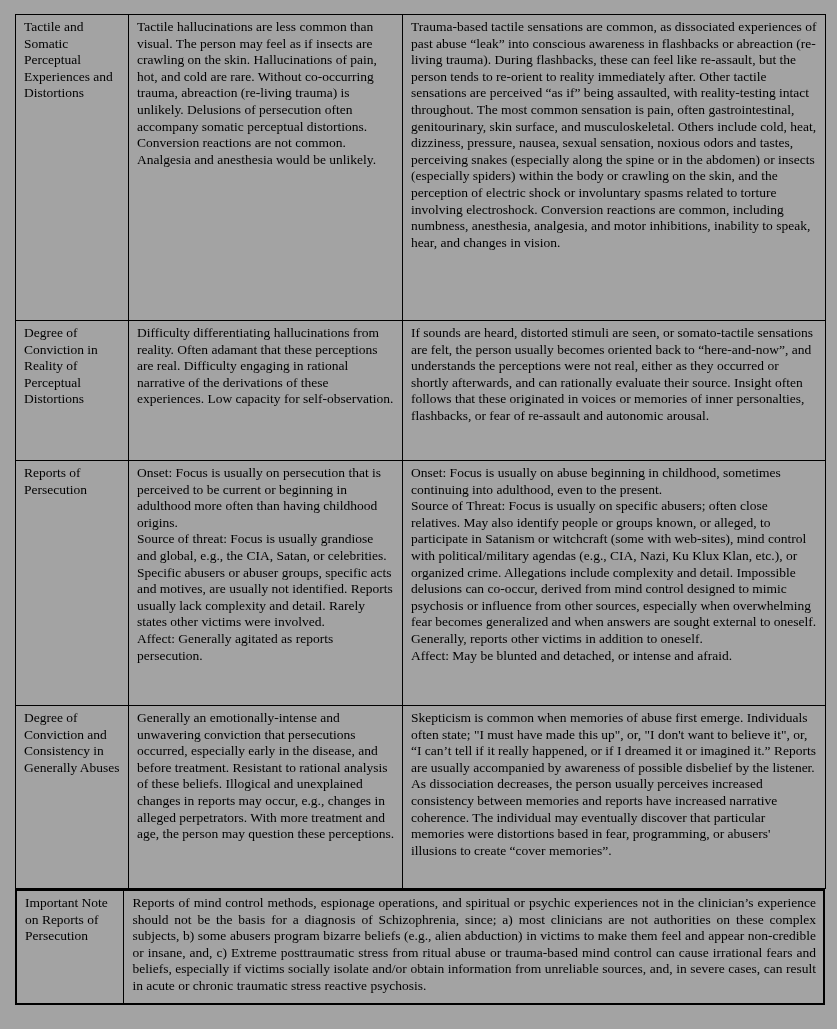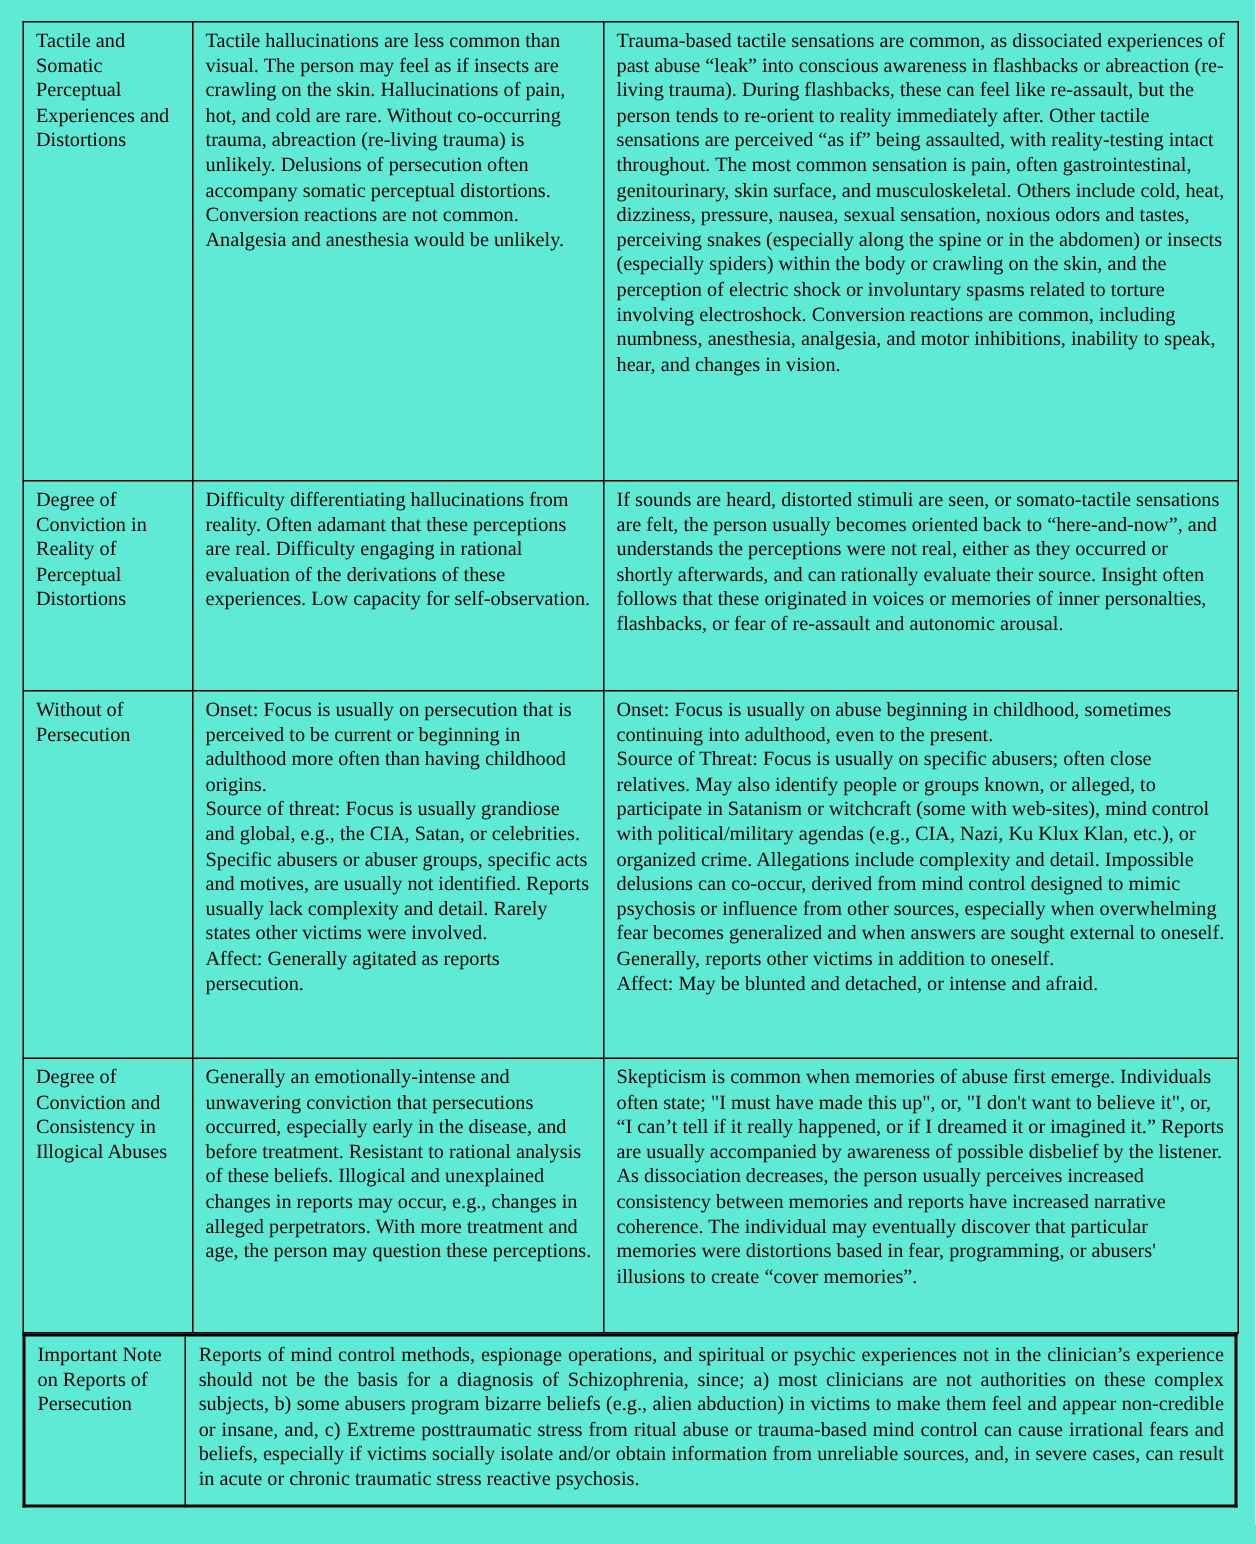--- a/index.html
+++ b/index.html
@@ -6,21 +6,21 @@
     margin: 0;
     padding: 0;
     background: #ffffff;
     font-family: "Liberation Serif", "DejaVu Serif", serif;
     color: #000000;
   }
   .page {
     position: relative;
     width: 837px;
     height: 1029px;
-    background: #5eead4;
+    background: #a3a3a3;
     box-sizing: border-box;
     padding: 14px 12px 0 15px;
   }
   table {
     border-collapse: collapse;
     width: 810px;
     table-layout: fixed;
   }
   td {
     border: 1px solid #000000;
@@ -62,35 +62,35 @@
         <col class="c-right">
     </colgroup>
     <tbody>
       <tr class="row-1">
         <td class="c-head">Tactile and Somatic Perceptual Experiences and Distortions</td>
         <td class="c-left">Tactile hallucinations are less common than visual. The person may feel as if insects are crawling on the skin. Hallucinations of pain, hot, and cold are rare. Without co-occurring trauma, abreaction (re-living trauma) is unlikely. Delusions of persecution often accompany somatic perceptual distortions. Conversion reactions are not common. Analgesia and anesthesia would be unlikely.</td>
         <td class="c-right">Trauma-based tactile sensations are common, as dissociated experiences of past abuse “leak” into conscious awareness in flashbacks or abreaction (re-living trauma). During flashbacks, these can feel like re-assault, but the person tends to re-orient to reality immediately after. Other tactile sensations are perceived “as if” being assaulted, with reality-testing intact throughout. The most common sensation is pain, often gastrointestinal, genitourinary, skin surface, and musculoskeletal. Others include cold, heat, dizziness, pressure, nausea, sexual sensation, noxious odors and tastes, perceiving snakes (especially along the spine or in the abdomen) or insects (especially spiders) within the body or crawling on the skin, and the perception of electric shock or involuntary spasms related to torture involving electroshock. Conversion reactions are common, including numbness, anesthesia, analgesia, and motor inhibitions, inability to speak, hear, and changes in vision.</td>
       </tr>
       <tr class="row-2">
         <td class="c-head">Degree of Conviction in Reality of Perceptual Distortions</td>
-        <td class="c-left">Difficulty differentiating hallucinations from reality. Often adamant that these perceptions are real. Difficulty engaging in rational evaluation of the derivations of these experiences. Low capacity for self-observation.</td>
+        <td class="c-left">Difficulty differentiating hallucinations from reality. Often adamant that these perceptions are real. Difficulty engaging in rational narrative of the derivations of these experiences. Low capacity for self-observation.</td>
         <td class="c-right">If sounds are heard, distorted stimuli are seen, or somato-tactile sensations are felt, the person usually becomes oriented back to “here-and-now”, and understands the perceptions were not real, either as they occurred or shortly afterwards, and can rationally evaluate their source. Insight often follows that these originated in voices or memories of inner personalties, flashbacks, or fear of re-assault and autonomic arousal.</td>
       </tr>
       <tr class="row-3">
-        <td class="c-head">Without of Persecution</td>
+        <td class="c-head">Reports of Persecution</td>
         <td class="c-left">Onset: Focus is usually on persecution that is perceived to be current or beginning in adulthood more often than having childhood origins.
 Source of threat: Focus is usually grandiose and global, e.g., the CIA, Satan, or celebrities. Specific abusers or abuser groups, specific acts and motives, are usually not identified. Reports usually lack complexity and detail. Rarely states other victims were involved.
 Affect: Generally agitated as reports persecution.</td>
         <td class="c-right">Onset: Focus is usually on abuse beginning in childhood, sometimes continuing into adulthood, even to the present.
 Source of Threat: Focus is usually on specific abusers; often close relatives. May also identify people or groups known, or alleged, to participate in Satanism or witchcraft (some with web-sites), mind control with political/military agendas (e.g., CIA, Nazi, Ku Klux Klan, etc.), or organized crime. Allegations include complexity and detail. Impossible delusions can co-occur, derived from mind control designed to mimic psychosis or influence from other sources, especially when overwhelming fear becomes generalized and when answers are sought external to oneself.
 Generally, reports other victims in addition to oneself.
 Affect: May be blunted and detached, or intense and afraid.</td>
       </tr>
       <tr class="row-4">
-        <td class="c-head">Degree of Conviction and Consistency in Illogical Abuses</td>
+        <td class="c-head">Degree of Conviction and Consistency in Generally Abuses</td>
         <td class="c-left">Generally an emotionally-intense and unwavering conviction that persecutions occurred, especially early in the disease, and before treatment. Resistant to rational analysis of these beliefs. Illogical and unexplained changes in reports may occur, e.g., changes in alleged perpetrators. With more treatment and age, the person may question these perceptions.</td>
         <td class="c-right">Skepticism is common when memories of abuse first emerge. Individuals often state; "I must have made this up", or, "I don't want to believe it", or, “I can’t tell if it really happened, or if I dreamed it or imagined it.” Reports are usually accompanied by awareness of possible disbelief by the listener. As dissociation decreases, the person usually perceives increased consistency between memories and reports have increased narrative coherence. The individual may eventually discover that particular memories were distortions based in fear, programming, or abusers' illusions to create “cover memories”.</td>
       </tr>
     </tbody>
   </table>
 
   <table class="note-table">
     <colgroup>
       <col class="c-head">
         <col class="c-body">

